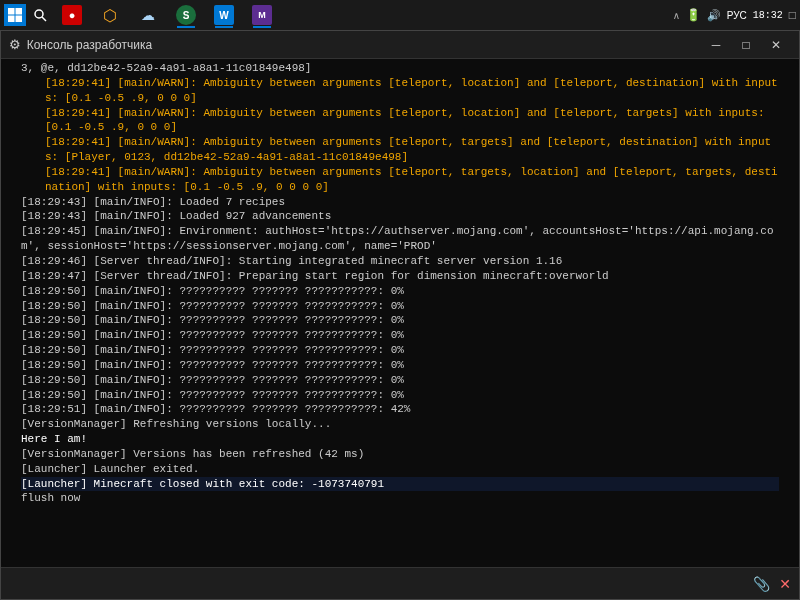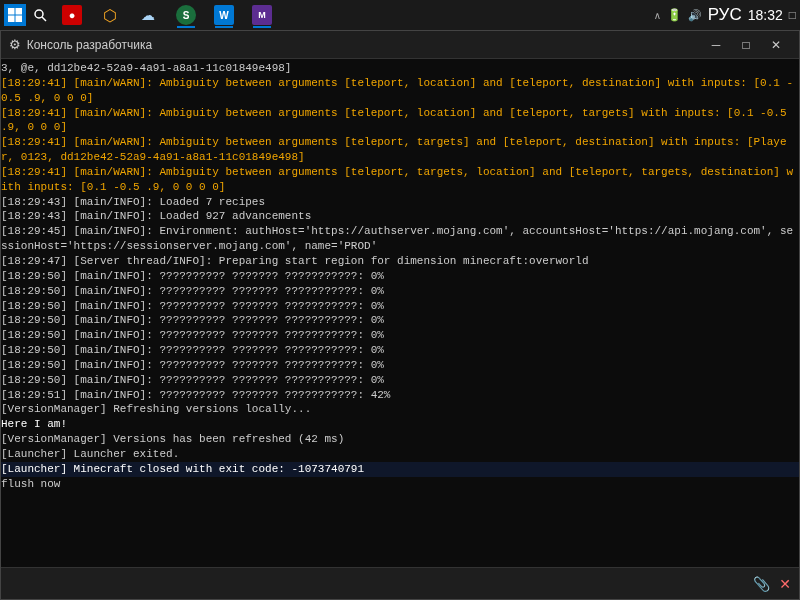--- a/index.html
+++ b/index.html
@@ -136,39 +136,39 @@
 
     
     .console-body {
       flex: 1;
       background: #0c0c0c;
       color: #cccccc;
       font-family: 'Consolas', 'Courier New', monospace;
       font-size: 11px;
       overflow-y: scroll;
       overflow-x: hidden;
-      padding: 2px 0;
+      padding: 2px 20px;
       line-height: 1.35;
       border-radius: 8px;
     }
     .console-body::-webkit-scrollbar {
       width: 8px;
     }
     .console-body::-webkit-scrollbar-track {
       background: #1e1e1e;
     }
     .console-body::-webkit-scrollbar-thumb {
       background: #555;
     }
 
     .log-line {
       white-space: pre-wrap;
       word-break: break-all;
     }
-    .log-warn { color: #f0a500; }
+    .log-warn { color: #f0a500; margin-left: 24px; }
     .log-info { color: #cccccc; }
     .log-highlight { color: #ffffff; }
     .log-selected { background: #0f172a; color: #ffffff; }
 
     
     .console-footer {
       height: 32px;
       background: #1e1e1e;
       display: flex;
       align-items: center;
@@ -224,22 +224,22 @@
         <div class="app-icon-img" style="background:#5c2d91; color:white; font-size:9px; font-weight:bold;">M</div>
         <div class="app-underline"></div>
       </div>
     </div>
   </div>
   <div class="taskbar-right">
     <div class="taskbar-tray">
       <span style="color:#aaa; font-size:10px;">∧</span>
       <span style="color:#aaa; font-size:12px;">🔋</span>
       <span style="color:#aaa; font-size:11px;">🔊</span>
-      <span style="color:white; font-size:17px;">РУС</span>
-      <span style="color:white; font-size:14px;">18:32</span>
+      <span style="color:white; font-size:10px;">РУС</span>
+      <span style="color:white; font-size:10px;font-family:Liberation Mono, monospace;">18:32</span>
       <span style="color:#aaa; font-size:12px;">□</span>
     </div>
   </div>
 </div>
 
 <div class="window">
   <div class="window-titlebar">
     <div class="window-title">
       <span class="window-title-icon">⚙</span>
       <span>Консоль разработчика</span>
@@ -253,20 +253,21 @@
 
   <div class="console-body" id="console-body">
   <div class="log-line log-info">3, @e, dd12be42-52a9-4a91-a8a1-11c01849e498]</div>
       <div class="log-line log-warn">[18:29:41] [main/WARN]: Ambiguity between arguments [teleport, location] and [teleport, destination] with inputs: [0.1 -0.5 .9, 0 0 0]</div>
       <div class="log-line log-warn">[18:29:41] [main/WARN]: Ambiguity between arguments [teleport, location] and [teleport, targets] with inputs: [0.1 -0.5 .9, 0 0 0]</div>
       <div class="log-line log-warn">[18:29:41] [main/WARN]: Ambiguity between arguments [teleport, targets] and [teleport, destination] with inputs: [Player, 0123, dd12be42-52a9-4a91-a8a1-11c01849e498]</div>
       <div class="log-line log-warn">[18:29:41] [main/WARN]: Ambiguity between arguments [teleport, targets, location] and [teleport, targets, destination] with inputs: [0.1 -0.5 .9, 0 0 0 0]</div>
       <div class="log-line log-info">[18:29:43] [main/INFO]: Loaded 7 recipes</div>
       <div class="log-line log-info">[18:29:43] [main/INFO]: Loaded 927 advancements</div>
       <div class="log-line log-info">[18:29:45] [main/INFO]: Environment: authHost='https://authserver.mojang.com', accountsHost='https://api.mojang.com', sessionHost='https://sessionserver.mojang.com', name='PROD'</div>
+      <div class="log-line log-info">[18:29:46] [Server thread/INFO]: Starting integrated minecraft server version 1.16</div>
       <div class="log-line log-info">[18:29:47] [Server thread/INFO]: Preparing start region for dimension minecraft:overworld</div>
       <div class="log-line log-info">[18:29:50] [main/INFO]: ?????????? ??????? ???????????: 0%</div>
       <div class="log-line log-info">[18:29:50] [main/INFO]: ?????????? ??????? ???????????: 0%</div>
       <div class="log-line log-info">[18:29:50] [main/INFO]: ?????????? ??????? ???????????: 0%</div>
       <div class="log-line log-info">[18:29:50] [main/INFO]: ?????????? ??????? ???????????: 0%</div>
       <div class="log-line log-info">[18:29:50] [main/INFO]: ?????????? ??????? ???????????: 0%</div>
       <div class="log-line log-info">[18:29:50] [main/INFO]: ?????????? ??????? ???????????: 0%</div>
       <div class="log-line log-info">[18:29:50] [main/INFO]: ?????????? ??????? ???????????: 0%</div>
       <div class="log-line log-info">[18:29:50] [main/INFO]: ?????????? ??????? ???????????: 0%</div>
       <div class="log-line log-info">[18:29:51] [main/INFO]: ?????????? ??????? ???????????: 42%</div>

